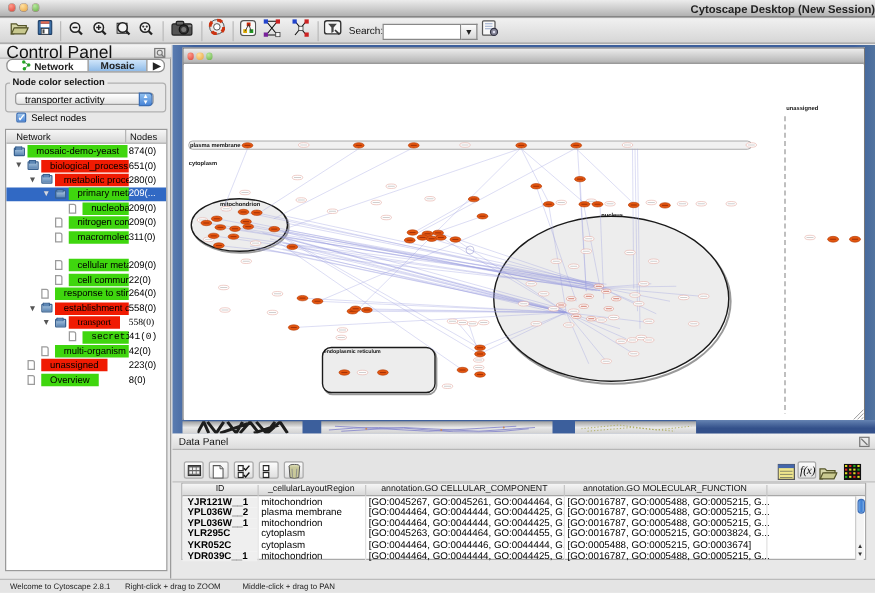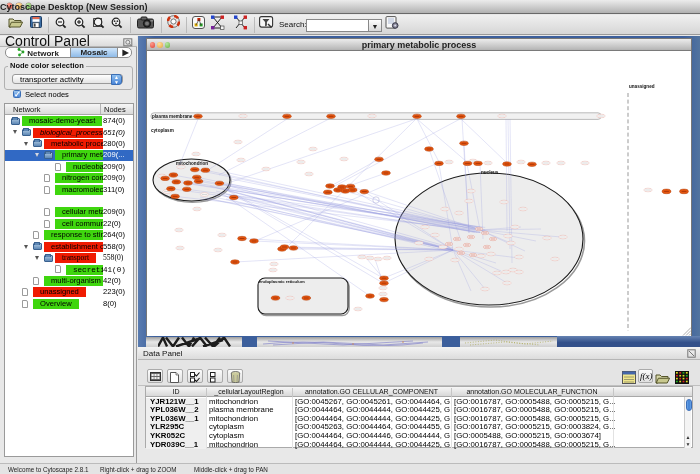--- a/index.html
+++ b/index.html
@@ -3,21 +3,21 @@
 <style>
 *{margin:0;padding:0;box-sizing:border-box}
 html,body{width:700px;height:474px;overflow:hidden}
 body{font-family:"Liberation Sans",sans-serif;background:#e8e8e8}
 #app{position:relative;width:700px;height:474px}
 .abs{position:absolute}
 
 #titlebar{position:absolute;left:0;top:0;width:700px;height:14px;
  background:linear-gradient(#ececec,#bdbdbd 80%,#b0b0b0);border-bottom:1px solid #696969}
 #titlebar .tl{position:absolute;top:3px;width:5.5px;height:5.5px;border-radius:50%;box-shadow:0 0 0 0.5px rgba(100,60,40,0.5)}
-#title-text{position:absolute;left:0;top:2px;width:700px;text-align:left;
+#title-text{position:absolute;left:0;top:2px;width:700px;text-align:right;
  font-size:9px;font-weight:bold;color:#222}
 
 #toolbar{position:absolute;left:0;top:15px;width:700px;height:20px;
  background:linear-gradient(#f0f0f0,#d6d6d6);border-bottom:1px solid #999}
 .tsep{position:absolute;top:17px;height:16px;width:1px;background:#bbb}
 #searchlbl{position:absolute;left:279px;top:5px;font-size:8px;color:#111}
 #searchbox{position:absolute;left:306px;top:3.5px;width:63px;height:13px;background:#fff;
  border:1px solid #888}
 #searchdrop{position:absolute;left:369px;top:3.5px;width:13px;height:13px;background:linear-gradient(#fdfdfd,#d8d8d8);
  border:1px solid #888;border-left:none;font-size:7px;text-align:center;line-height:13px;color:#222}
@@ -213,21 +213,21 @@
   <div id="tree-head">
           <span class="c1">Network</span>
           <span class="c2">Nodes</span>
           <span class="vline"></span>
         </div>
   <div class="trow" style="top:11.5px;">
           <span class="folder" style="left:6px"></span>
           <span class="lbl" style="left:17px;max-width:80.5px;background:#3fd60e">mosaic-demo-yeast</span>
           <span class="val" style="color:#000">874(0)</span>
         </div>
-        <div class="trow" style="top:22.92px;font-style:italic;">
+        <div class="trow" style="top:22.92px;">
           <span class="tri" style="left:8px"></span>
           <span class="folder" style="left:17px"></span>
           <span class="lbl" style="left:28px;max-width:69.5px;background:#f01b02">biological_process</span>
           <span class="val" style="color:#000">651(0)</span>
         </div>
         <div class="trow" style="top:34.34px;">
           <span class="tri" style="left:19px"></span>
           <span class="folder" style="left:28px"></span>
           <span class="lbl" style="left:39px;max-width:58.5px;background:#f01b02">metabolic process</span>
           <span class="val" style="color:#000">280(0)</span>
@@ -321,21 +321,20 @@
         <svg class="abs" style="left:327px;top:2px" width="90" height="8" viewBox="0 0 90 8">
           <path d="M0 5 L30 2 L60 6 L88 3 M5 7 L40 4 L75 7" stroke="#aaa855" stroke-width="0.7" fill="none" stroke-dasharray="1 1.6"></path>
         </svg>
         <div class="abs" style="left:419px;top:0;width:143px;height:11px;background:linear-gradient(#6583b2,#33508a 60%)"></div>
       </div>
  <div id="netwin">
   <div id="nw-title">
    <span class="tl" style="left:2.5px;background:radial-gradient(circle at 35% 30%,#ff9a8a,#dd4338)"></span>
    <span class="tl" style="left:10px;background:radial-gradient(circle at 35% 30%,#ffe0a0,#e8a33d)"></span>
    <span class="tl" style="left:17.5px;background:radial-gradient(circle at 35% 30%,#b8e8a0,#68b045)"></span>
-   <span class="t">primary metabolic process</span>
   </div>
   <div id="nw-canvas"><svg width="544" height="284" viewBox="146 51 544 284">
             <rect x="147" y="49" width="544" height="287" fill="#ffffff"></rect>
             <rect x="150" y="111.8" width="450" height="6.6" rx="3" fill="#f1f1f1" stroke="#a0a0a0" stroke-width="0.7"></rect>
             <text x="151" y="116.6" font-size="4.6" font-weight="bold" fill="#111">plasma membrane</text>
             <text x="150" y="131" font-size="4.6" font-weight="bold" fill="#111">cytoplasm</text>
             <line x1="627" y1="92" x2="627" y2="330" stroke="#999" stroke-width="1" stroke-dasharray="4 2.6"></line>
             <text x="628" y="87" font-size="4.6" font-weight="bold" fill="#111">unassigned</text>
             <ellipse cx="489.5" cy="240" rx="94" ry="66" fill="none" stroke="#9a9a9a" stroke-width="1.6"></ellipse>
             <ellipse cx="488" cy="238" rx="94" ry="66" fill="#ededed" stroke="#1a1a1a" stroke-width="1.1"></ellipse>

